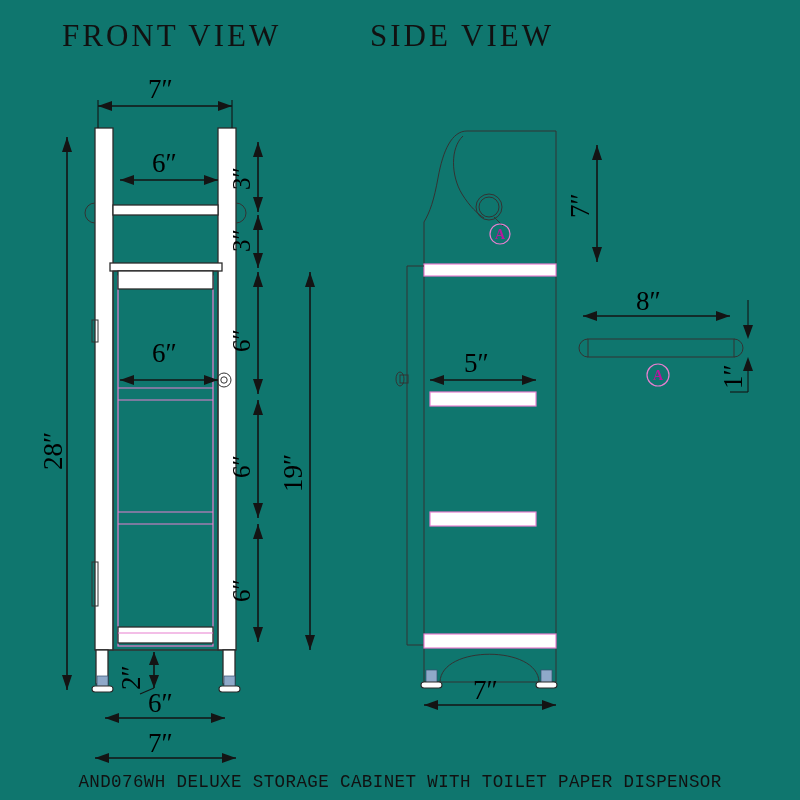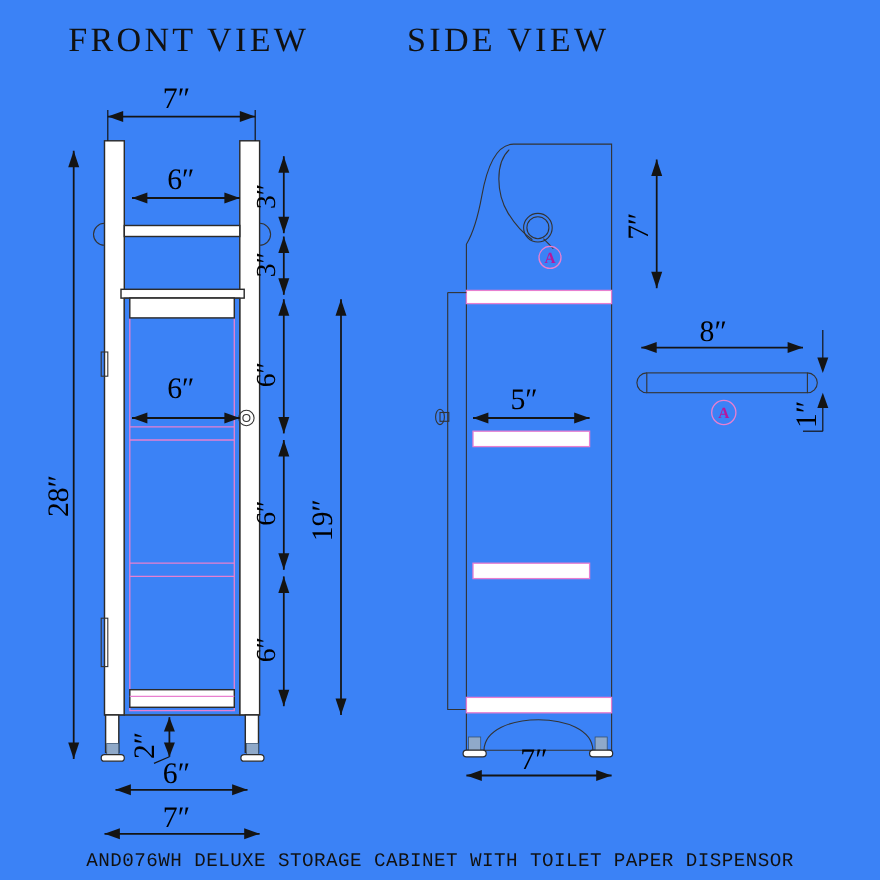--- a/index.html
+++ b/index.html
@@ -4,21 +4,21 @@
 <style>
   html, body {
     margin: 0;
     padding: 0;
     background: #ffffff;
   }
   #sheet {
     position: relative;
     width: 800px;
     height: 800px;
-    background: #3b82f6;
+    background: #0f766e;
     font-family: "Liberation Serif", "DejaVu Serif", serif;
     overflow: hidden;
   }
   svg.drawing {
     position: absolute;
     left: 0;
     top: 0;
     width: 800px;
     height: 800px;
   }

